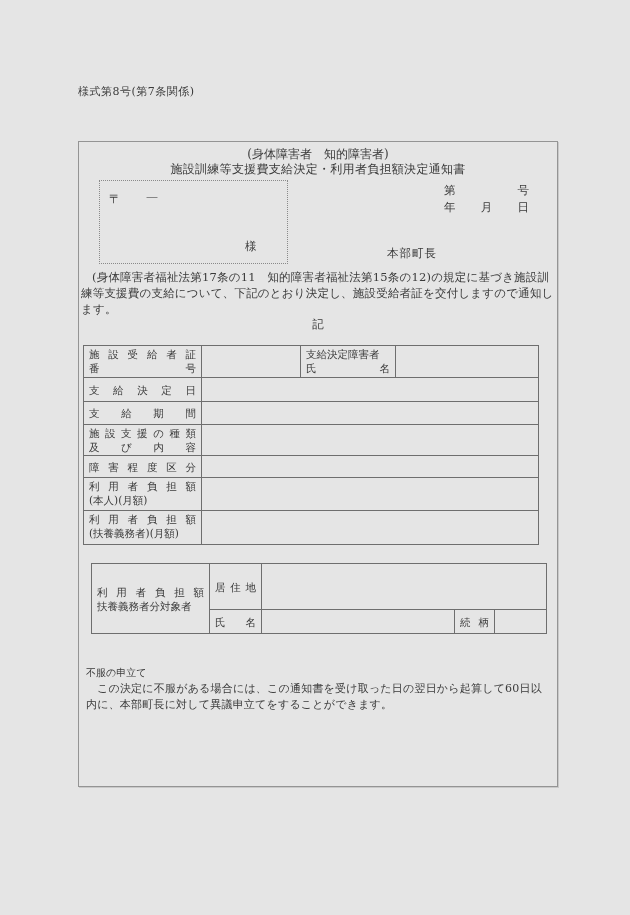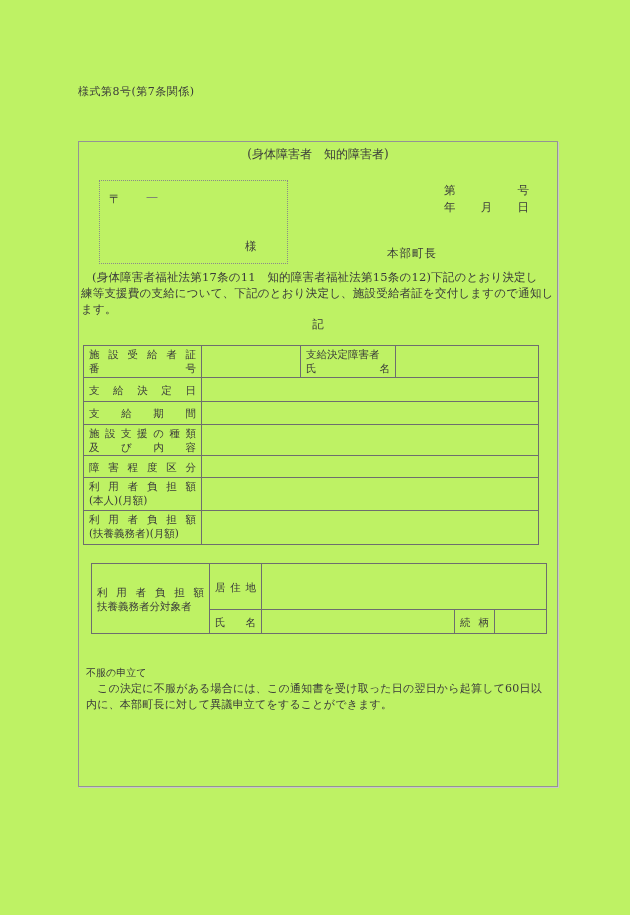--- a/index.html
+++ b/index.html
@@ -1,18 +1,18 @@
 <!DOCTYPE html>
 <html><head>
 <meta charset="utf-8">
 <style>
   html,body{margin:0;padding:0;}
   body{background:#fff;}
   .page{
-    position:relative;width:630px;height:915px;background:#bef264;
+    position:relative;width:630px;height:915px;background:#e5e5e5;
     font-family:"DejaVu Serif","Liberation Serif",serif;color:#3a3a3a;
     overflow:hidden;
   }
   .abs{position:absolute;}
   .form-number{left:78px;top:84px;font-size:11px;letter-spacing:.5px;}
   .outer-box{
     left:78px;top:109px;width:478px;height:644px;
     border:1px solid #949494;box-shadow:1px 1px 0 #c9c9c9;margin-top:32px;
   }
   .title1{left:0;top:4px;width:100%;text-align:center;font-size:12px;}
@@ -45,41 +45,42 @@
 </head>
 <body>
 
 <div class="page">
 
   <div class="abs form-number">様式第8号(第7条関係)</div>
 
   <div class="abs outer-box">
 
     <div class="abs title1">(身体障害者　知的障害者)</div>
+    <div class="abs title2">施設訓練等支援費支給決定・利用者負担額決定通知書</div>
 
     <div class="abs dashed-box">
       <div class="abs postal-mark">〒</div>
       <div class="abs postal-sep">—</div>
       <div class="abs honorific">様</div>
     </div>
 
     <div class="abs docno-row">
       <span>第</span>
       <span>号</span>
     </div>
     <div class="abs date-row">
       <span>年</span>
       <span>月</span>
       <span>日</span>
     </div>
 
     <div class="abs issuer">本部町長</div>
 
     <div class="abs body-par">
-      <div class="indent">(身体障害者福祉法第17条の11　知的障害者福祉法第15条の12)下記のとおり決定し</div>
+      <div class="indent">(身体障害者福祉法第17条の11　知的障害者福祉法第15条の12)の規定に基づき施設訓</div>
       <div>練等支援費の支給について、下記のとおり決定し、施設受給者証を交付しますので通知し</div>
       <div>ます。</div>
     </div>
 
     <div class="abs ki">記</div>
 
     <table class="abs t1">
       <colgroup>
           <col style="width:118px">
           <col style="width:99px">

